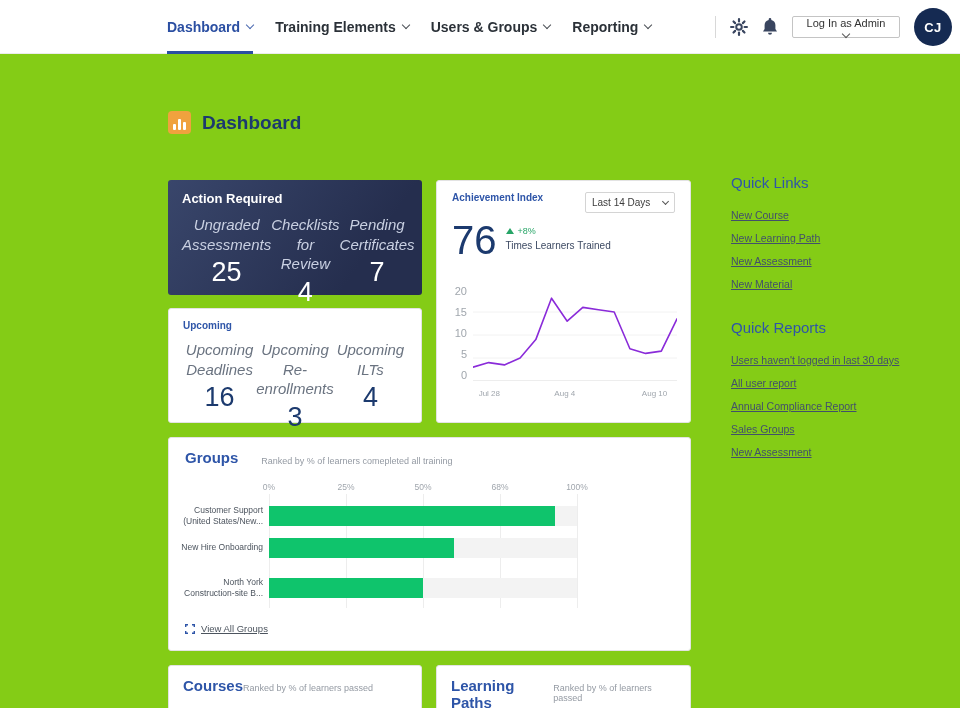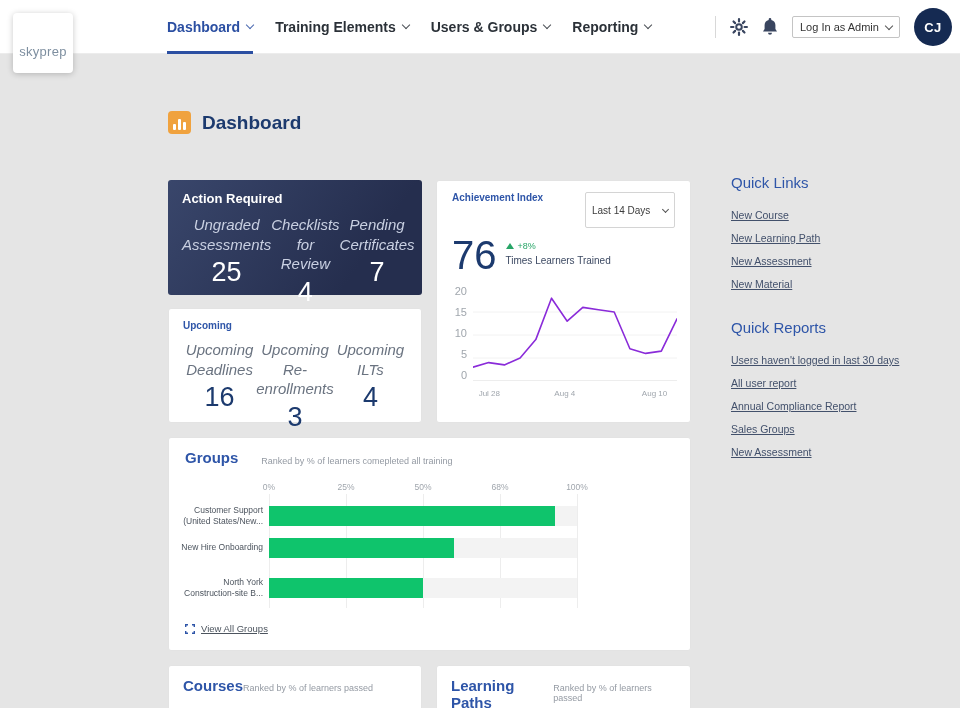--- a/index.html
+++ b/index.html
@@ -1,36 +1,36 @@
 <!DOCTYPE html>
 <html><head>
 <meta charset="utf-8">
 <style>
   * { margin:0; padding:0; box-sizing:border-box; }
   html,body { width:960px; height:708px; }
   body { font-family:"Liberation Sans", sans-serif; background:#fff; color:#222; }
-  #app { position:relative; width:960px; height:708px; overflow:hidden; background:#e5e5e5; }
+  #app { position:relative; width:960px; height:708px; overflow:hidden; background:#84cc16; }
   .pre { white-space:pre-line; }
 
   
   .topnav { position:absolute; left:0; top:0; width:960px; height:54px; background:#fff; border-bottom:1px solid #ececec; z-index:5; }
   .logo-card { position:absolute; left:13px; top:13px; width:60px; height:60px; background:#fff; border-radius:4px;
                box-shadow:0 1px 6px rgba(0,0,0,.22); z-index:9; display:flex; align-items:flex-end; justify-content:center; padding-bottom:14px; }
   .logo-text { font-size:13px; color:#7e8fa0; letter-spacing:.3px; }
   .nav-menu { position:absolute; left:167px; top:0; height:54px; display:flex; align-items:center; gap:22px; }
   .nav-item { position:relative; height:54px; display:flex; align-items:center; font-size:14px; font-weight:bold; color:#2b3138; cursor:pointer; }
   .nav-item .chev { width:6px; height:6px; border-right:1.6px solid currentColor; border-bottom:1.6px solid currentColor;
                     transform:rotate(45deg); display:inline-block; margin-left:7px; margin-top:-4px; opacity:.85; }
   .nav-item.active { color:#2b4fa2; }
   .nav-item.active::after { content:""; position:absolute; left:0; bottom:0; width:100%; height:3px; background:#2b4fa2; }
   .nav-right { position:absolute; right:8px; top:0; height:54px; display:flex; align-items:center; gap:14px; }
   .nav-divider { width:1px; height:22px; background:#d8d8d8; }
   .icon-btn { display:flex; align-items:center; justify-content:center; cursor:pointer; }
   .login-box { width:108px; height:22px; border:1px solid #c4c4c4; border-radius:2px; display:flex; align-items:center;
-               justify-content:space-between; padding:0 7px; font-size:11px; color:#333; cursor:pointer; background:#fff; }
+               justify-content:space-between; padding:0 7px; font-size:11px; color:#333; cursor:pointer; background:#fff;flex-direction:column; }
   .login-box .chev { width:6px; height:6px; border-right:1.4px solid #555; border-bottom:1.4px solid #555; transform:rotate(45deg); margin-top:-3px; }
   .avatar { width:38px; height:38px; border-radius:50%; background:#152a52; color:#fff; font-size:13px; font-weight:bold;
             display:flex; align-items:center; justify-content:center; letter-spacing:.5px; cursor:pointer; }
 
   
   .page-title-row { position:absolute; left:168px; top:111px; display:flex; align-items:center; gap:11px; }
   .dash-icon { width:23px; height:23px; background:#f0a23e; border-radius:4px; display:flex; align-items:flex-end;
                justify-content:center; gap:2px; padding-bottom:4px; }
   .dash-icon i { display:block; width:3px; background:#fff; border-radius:1px; }
   .page-title { font-size:19px; font-weight:bold; color:#1c3a6e; }
@@ -49,21 +49,21 @@
   .stat-value { font-size:27px; font-weight:300; margin-top:3px; }
   .card-action .stat-value { color:#fff; }
 
   .card-upcoming { left:168px; top:308px; width:254px; height:115px; padding:11px 14px; }
   .card-upcoming .stat-label { color:#6a7380; }
   .card-upcoming .stat-value { color:#1c3a6e; }
 
   
   .card-achievement { left:436px; top:180px; width:255px; height:243px; padding:11px 15px; }
   .ach-header { display:flex; justify-content:space-between; align-items:flex-start; }
-  .range-select { width:90px; height:36px; border:1px solid #d4d4d4; border-radius:2px; display:flex; align-items:center;
+  .range-select { width:90px; height:21px; border:1px solid #d4d4d4; border-radius:2px; display:flex; align-items:center;
                   justify-content:space-between; padding:0 6px; font-size:10px; color:#3c3c3c; cursor:pointer; background:#fff; }
   .range-select .chev { width:5px; height:5px; border-right:1.3px solid #555; border-bottom:1.3px solid #555; transform:rotate(45deg); margin-top:-2px; }
   .ach-number-row { display:flex; gap:9px; margin-top:7px; align-items:flex-start; }
   .ach-big { font-size:40px; color:#1c3a6e; line-height:1; }
   .ach-side { padding-top:6px; }
   .delta-row { display:flex; align-items:center; gap:4px; }
   .tri-up { width:0; height:0; border-left:4px solid transparent; border-right:4px solid transparent; border-bottom:6px solid #27a567; }
   .delta-txt { font-size:9px; color:#27a567; }
   .metric-label { font-size:10px; color:#3d4a63; margin-top:4px; }
   .ai-chart { position:absolute; left:12px; top:106px; width:234px; height:116px; }
@@ -147,23 +147,20 @@
       <div class="login-box">
         <span>Log In as Admin</span>
         <span class="chev"></span>
       </div>
       <div class="avatar">
         <span>CJ</span>
       </div>
     </div>
   </div>
 
-  <div class="logo-card">
-    <span class="logo-text">skyprep</span>
-  </div>
 
   <div class="page-title-row">
     <div class="dash-icon">
       <i style="height:6px"></i>
         <i style="height:11px"></i>
         <i style="height:8px"></i>
     </div>
     <div class="page-title">Dashboard</div>
   </div>
 

